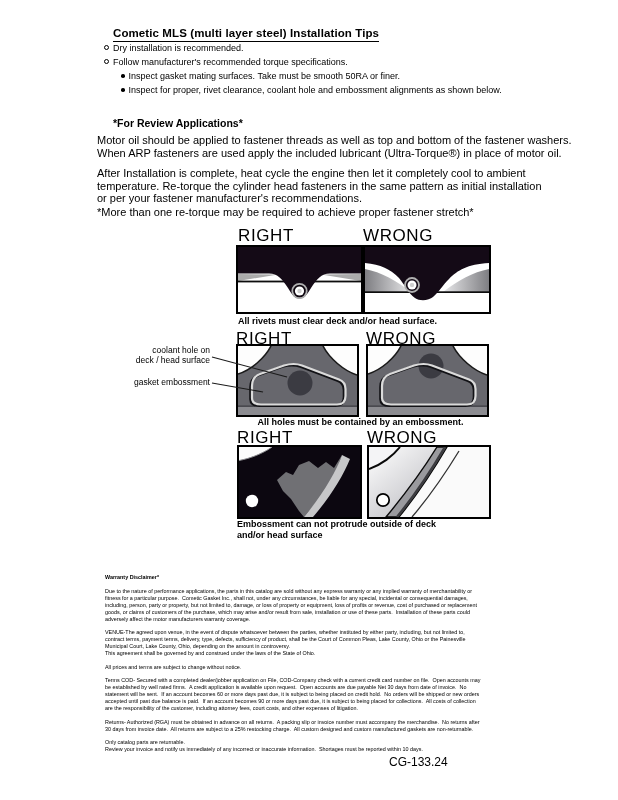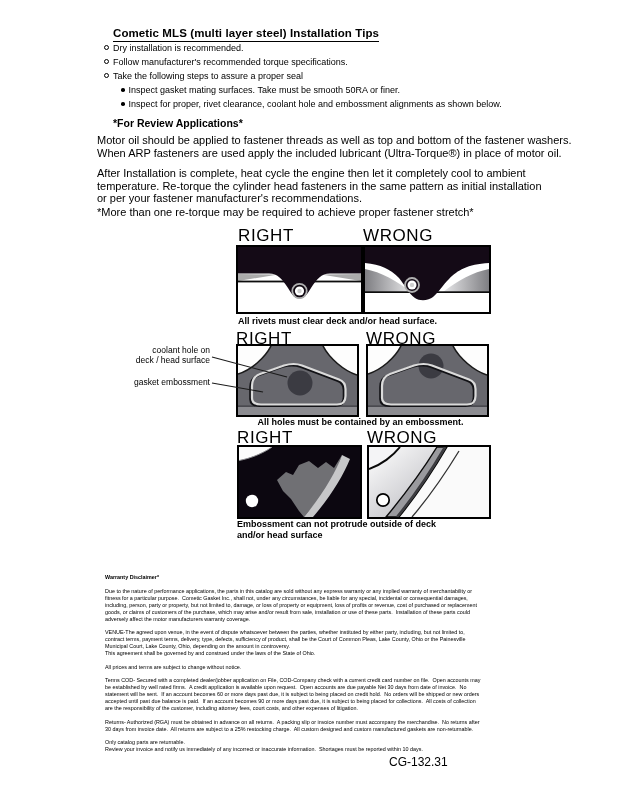--- a/index.html
+++ b/index.html
@@ -49,21 +49,20 @@
 </head>
 <body>
 
 <div class="page">
 
   <div class="title">Cometic MLS (multi layer steel) Installation Tips</div>
 
   <div class="tips">
     <div class="tip">Dry installation is recommended.</div>
     <div class="tip">Follow manufacturer's recommended torque specifications.</div>
-    <div class="tip">Take the following steps to assure a proper seal</div>
     <div class="subtip">Inspect gasket mating surfaces.  Take must be smooth 50RA or finer.</div>
     <div class="subtip">Inspect for proper, rivet clearance, coolant hole and embossment alignments as shown below.</div>
   </div>
 
   <div class="diesel-heading">*For Review Applications*</div>
   <div class="para p1">Motor oil should be applied to fastener threads as well as top and bottom of the fastener washers.
 When ARP fasteners are used apply the included lubricant (Ultra-Torque®) in place of motor oil.</div>
   <div class="para p2">After Installation is complete, heat cycle the engine then let it completely cool to ambient
 temperature. Re-torque the cylinder head fasteners in the same pattern as initial installation
 or per your fastener manufacturer's recommendations.</div>
@@ -214,15 +213,15 @@
 be established by well rated firms.  A credit application is available upon request.  Open accounts are due payable Net 30 days from date of invoice.  No
 statement will be sent.  If an account becomes 60 or more days past due, it is subject to being placed on credit hold.  No orders will be shipped or new orders
 accepted until past due balance is paid.  If an account becomes 90 or more days past due, it is subject to being placed for collections.  All costs of collection
 are the responsibility of the customer, including attorney fees, court costs, and other expenses of litigation.</p>
     <p>Returns- Authorized (RGA) must be obtained in advance on all returns.  A packing slip or invoice number must accompany the merchandise.  No returns after
 30 days from invoice date.  All returns are subject to a 25% restocking charge.  All custom designed and custom manufactured gaskets are non-returnable.</p>
     <p>Only catalog parts are returnable.
 Review your invoice and notify us immediately of any incorrect or inaccurate information.  Shortages must be reported within 10 days.</p>
   </div>
 
-  <div class="page-code">CG-132.31</div>
+  <div class="page-code">CG-133.24</div>
 
 </div>
 
 </body></html>

